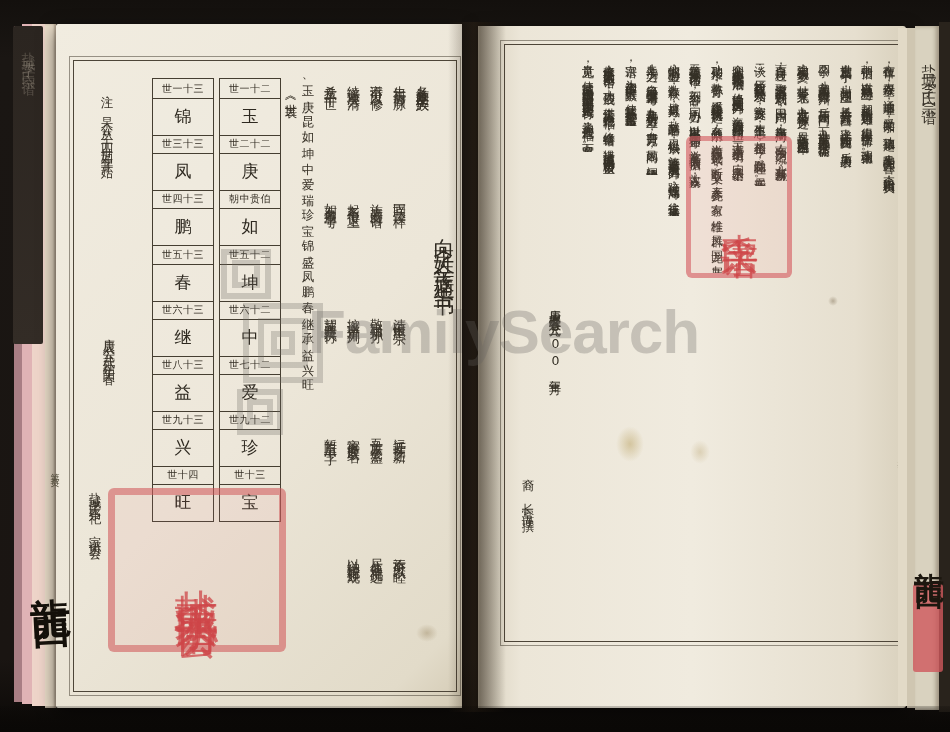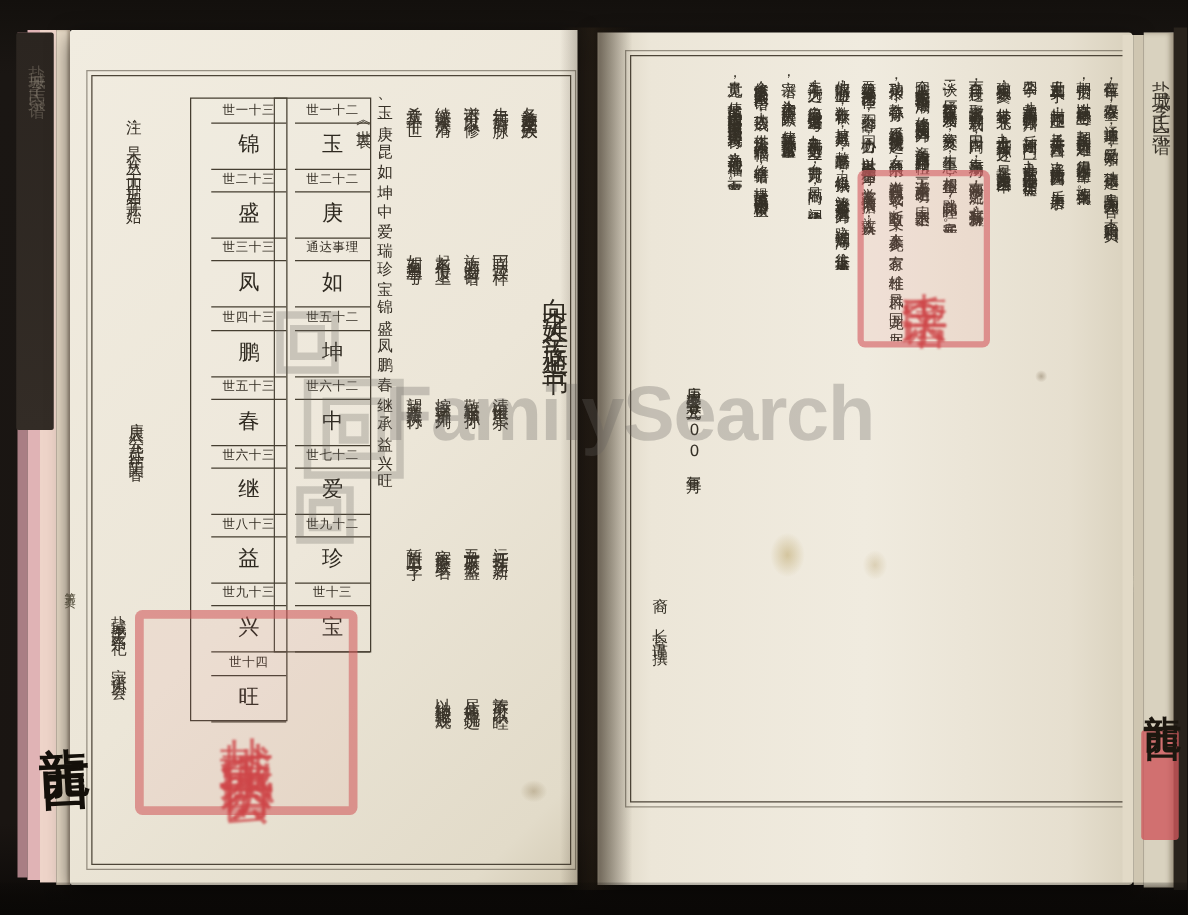--- a/index.html
+++ b/index.html
@@ -6,21 +6,21 @@
   .stage{position:relative;width:950px;height:732px;background:linear-gradient(180deg,#13100d 0%,#1a1613 8%,#1a1512 90%,#0b0907 100%);overflow:hidden;font-family:"DejaVu Sans",sans-serif;}
   .vtext{writing-mode:vertical-rl;text-orientation:upright;}
   .page{position:absolute;box-shadow:0 6px 18px rgba(0,0,0,.6);}
   .page-left{left:56px;top:24px;width:406px;height:684px;background:linear-gradient(135deg,#f1ece0 0%,#ece6d8 55%,#e2dbc9 92%,#d3cab4 100%);border-radius:2px 0 0 2px;}
   .page-right{left:478px;top:26px;width:428px;height:682px;background:linear-gradient(90deg,#d8d0bd 0%,#ece6d8 10%,#f0ebdf 50%,#e6dfcf 88%,#d9d1bd 100%);border-radius:0 3px 3px 0;}
   .frame{position:absolute;border:1.5px solid #4d4538;}
   .frame:after{content:"";position:absolute;inset:-5px;border:1px solid rgba(77,69,56,.55);}
   .ink{color:#332d23;}
   .phrase{position:absolute;width:18px;font-size:13px;letter-spacing:2.5px;color:#3a342a;}
   .rcol{position:absolute;top:29px;width:17px;max-height:586px;font-size:12px;letter-spacing:1.2px;color:#353026;overflow:hidden;}
-  .gcol{position:absolute;width:60px;border:1px solid #453e31;background:rgba(255,255,255,.06);padding-left:16px;}
+  .gcol{position:absolute;width:60px;border:1px solid #453e31;background:rgba(255,255,255,.06);}
   .trow{height:55.2px;box-sizing:border-box;}
   .tlabel{height:19px;line-height:19px;font-size:10px;text-align:center;border-bottom:1px solid #453e31;color:#332d23;letter-spacing:.5px;overflow:hidden;}
   .tchar{height:36px;line-height:35px;font-size:17px;text-align:center;color:#2e2920;border-bottom:1px solid #453e31;}
   .seal{position:absolute;border-radius:6px;}
   .sealtxt{position:absolute;inset:6px;display:flex;align-items:center;justify-content:center;color:rgba(205,70,72,.75);filter:blur(.7px);}
   .strip{position:absolute;}
   .brush{position:absolute;font-weight:bold;color:#14100a;}
   .stain{position:absolute;border-radius:50%;}
   .wmtext{position:absolute;font-family:"Liberation Sans",sans-serif;font-weight:bold;color:rgba(104,101,95,.30);letter-spacing:-1px;}
 </style>
@@ -75,21 +75,21 @@
     <div class="gcol" style="left:163px;top:54px;">
       <div class="trow">
           <div class="tlabel">世一十二</div>
           <div class="tchar">玉</div>
         </div>
       <div class="trow">
           <div class="tlabel">世二十二</div>
           <div class="tchar">庚</div>
         </div>
       <div class="trow">
-          <div class="tlabel">通达事理</div>
+          <div class="tlabel">朝中贵伯</div>
           <div class="tchar">如</div>
         </div>
       <div class="trow">
           <div class="tlabel">世五十二</div>
           <div class="tchar">坤</div>
         </div>
       <div class="trow">
           <div class="tlabel">世六十二</div>
           <div class="tchar">中</div>
         </div>
@@ -104,24 +104,20 @@
       <div class="trow">
           <div class="tlabel">世十三</div>
           <div class="tchar">宝</div>
         </div>
     </div>
 
     <div class="gcol" style="left:96px;top:54px;">
       <div class="trow">
           <div class="tlabel">世一十三</div>
           <div class="tchar">锦</div>
-        </div>
-      <div class="trow">
-          <div class="tlabel">世二十三</div>
-          <div class="tchar">盛</div>
         </div>
       <div class="trow">
           <div class="tlabel">世三十三</div>
           <div class="tchar">凤</div>
         </div>
       <div class="trow">
           <div class="tlabel">世四十三</div>
           <div class="tchar">鹏</div>
         </div>
       <div class="trow">

